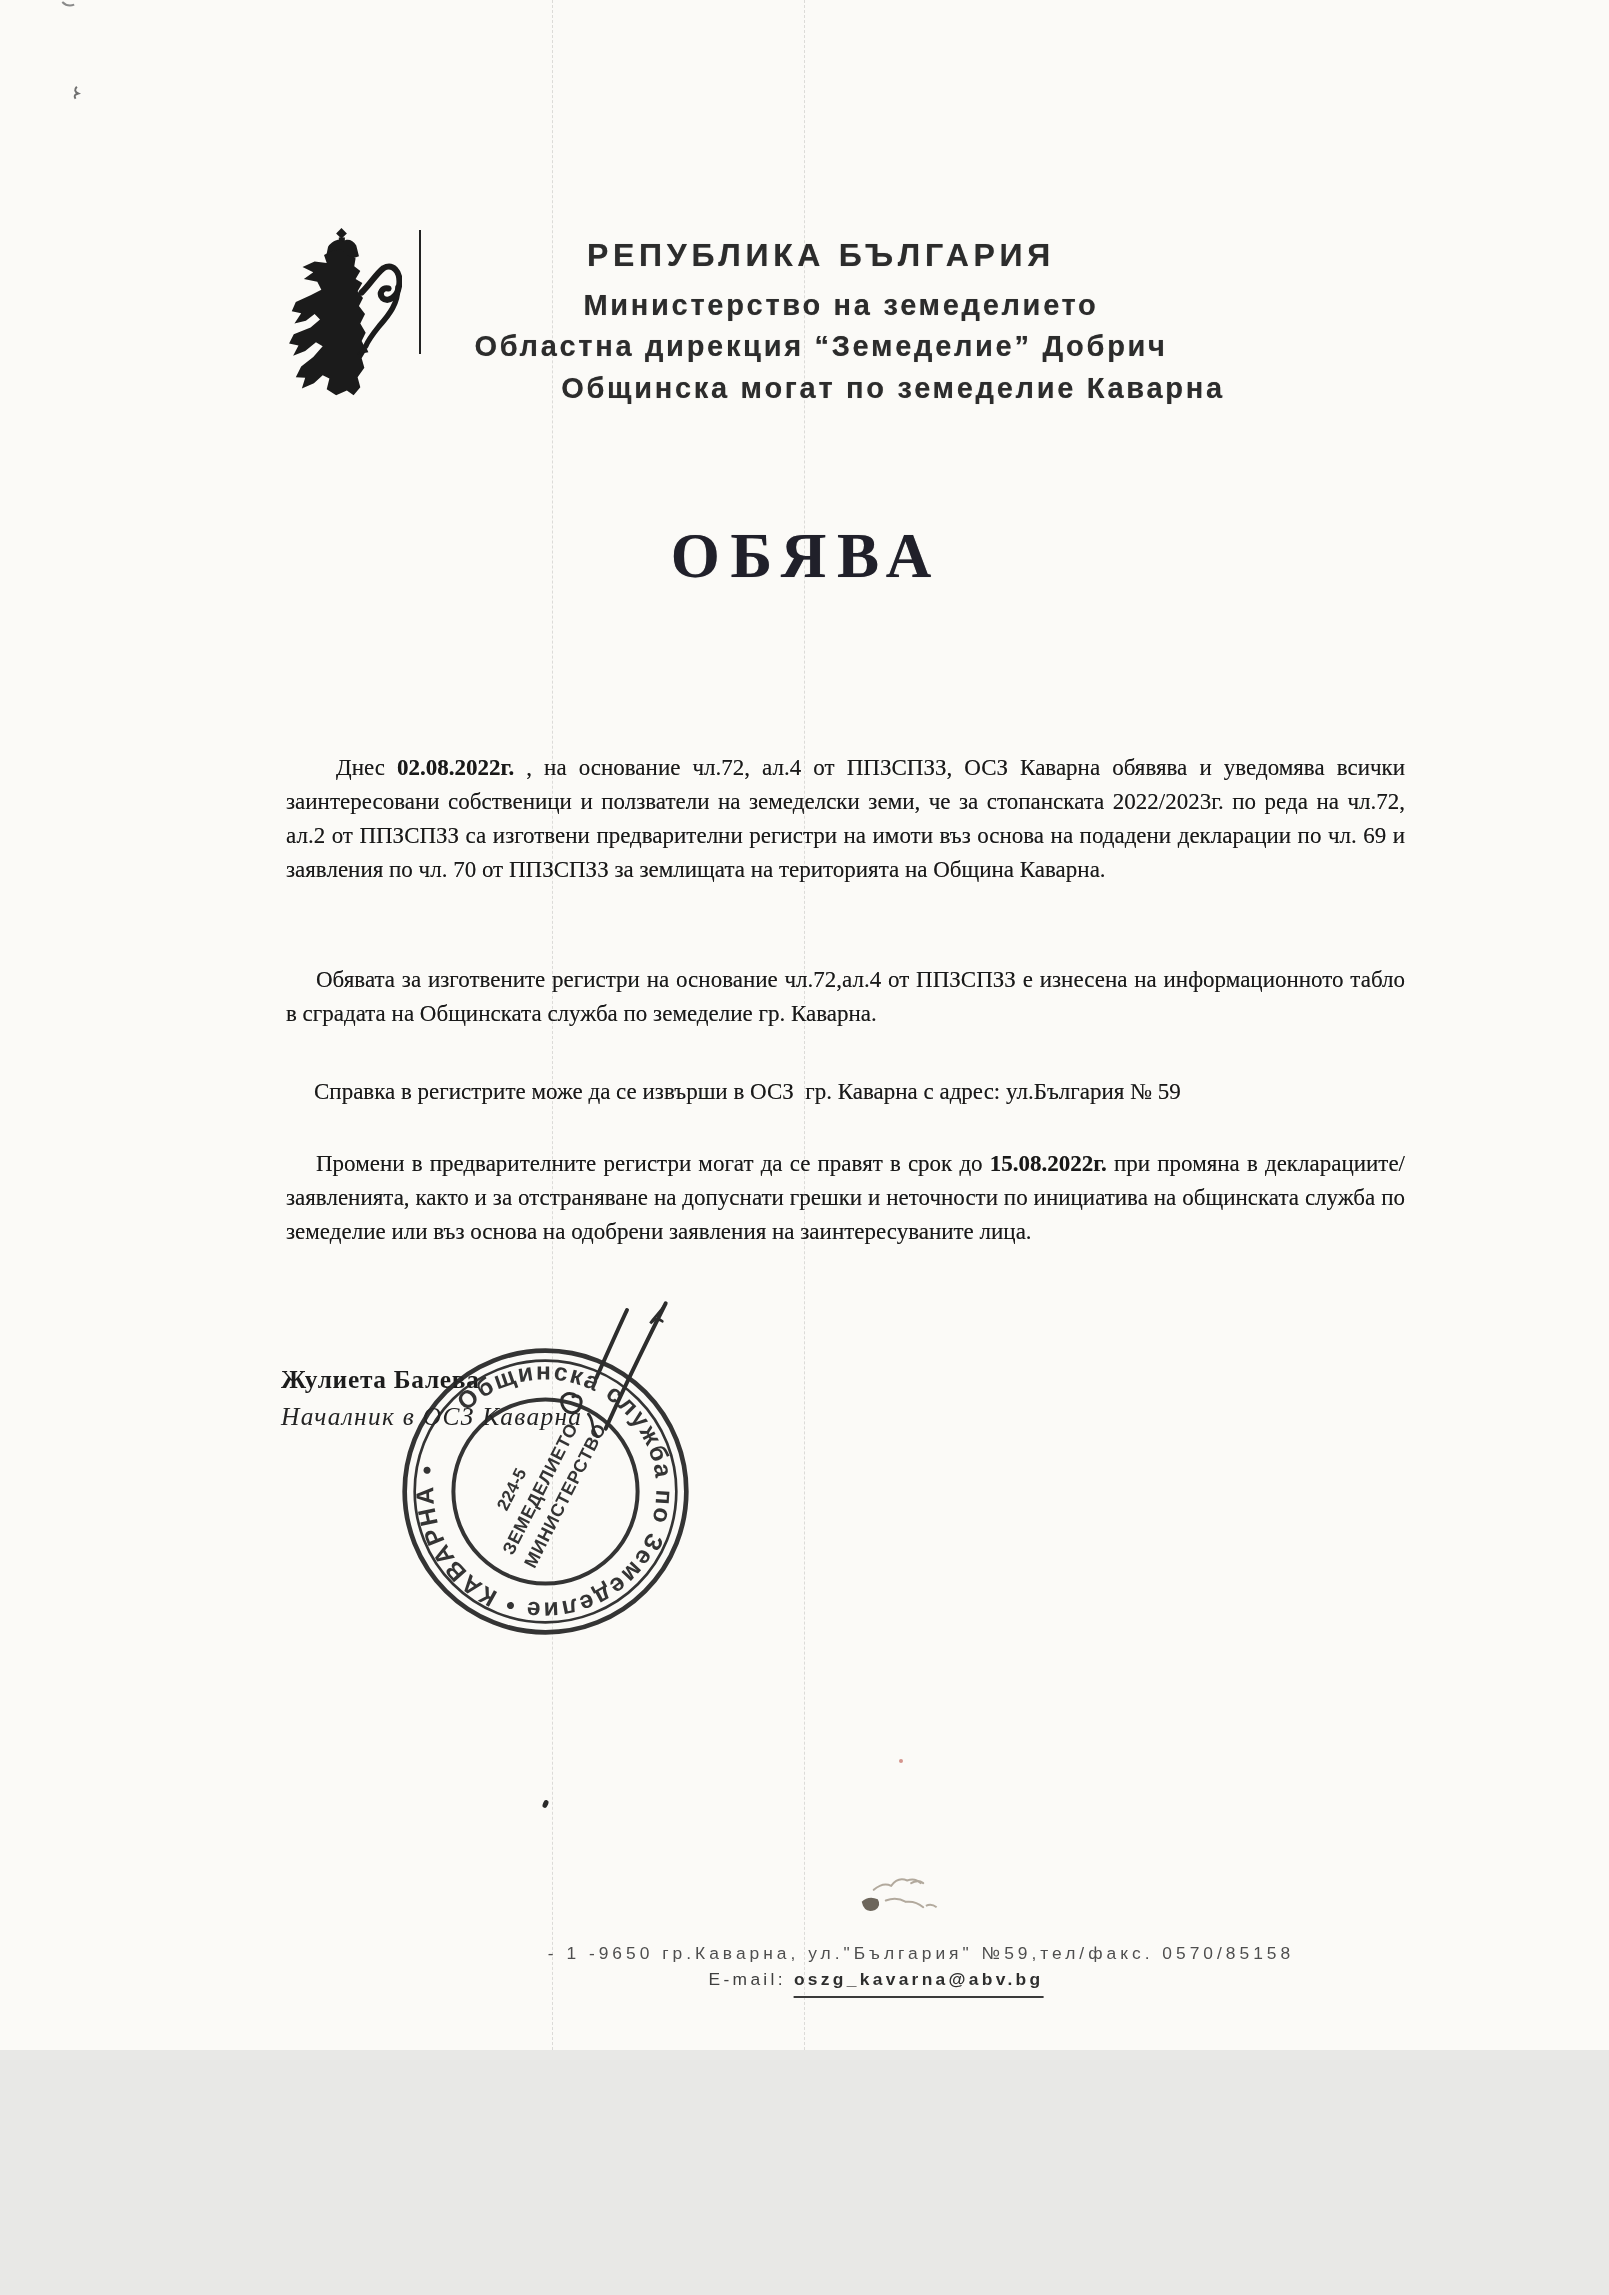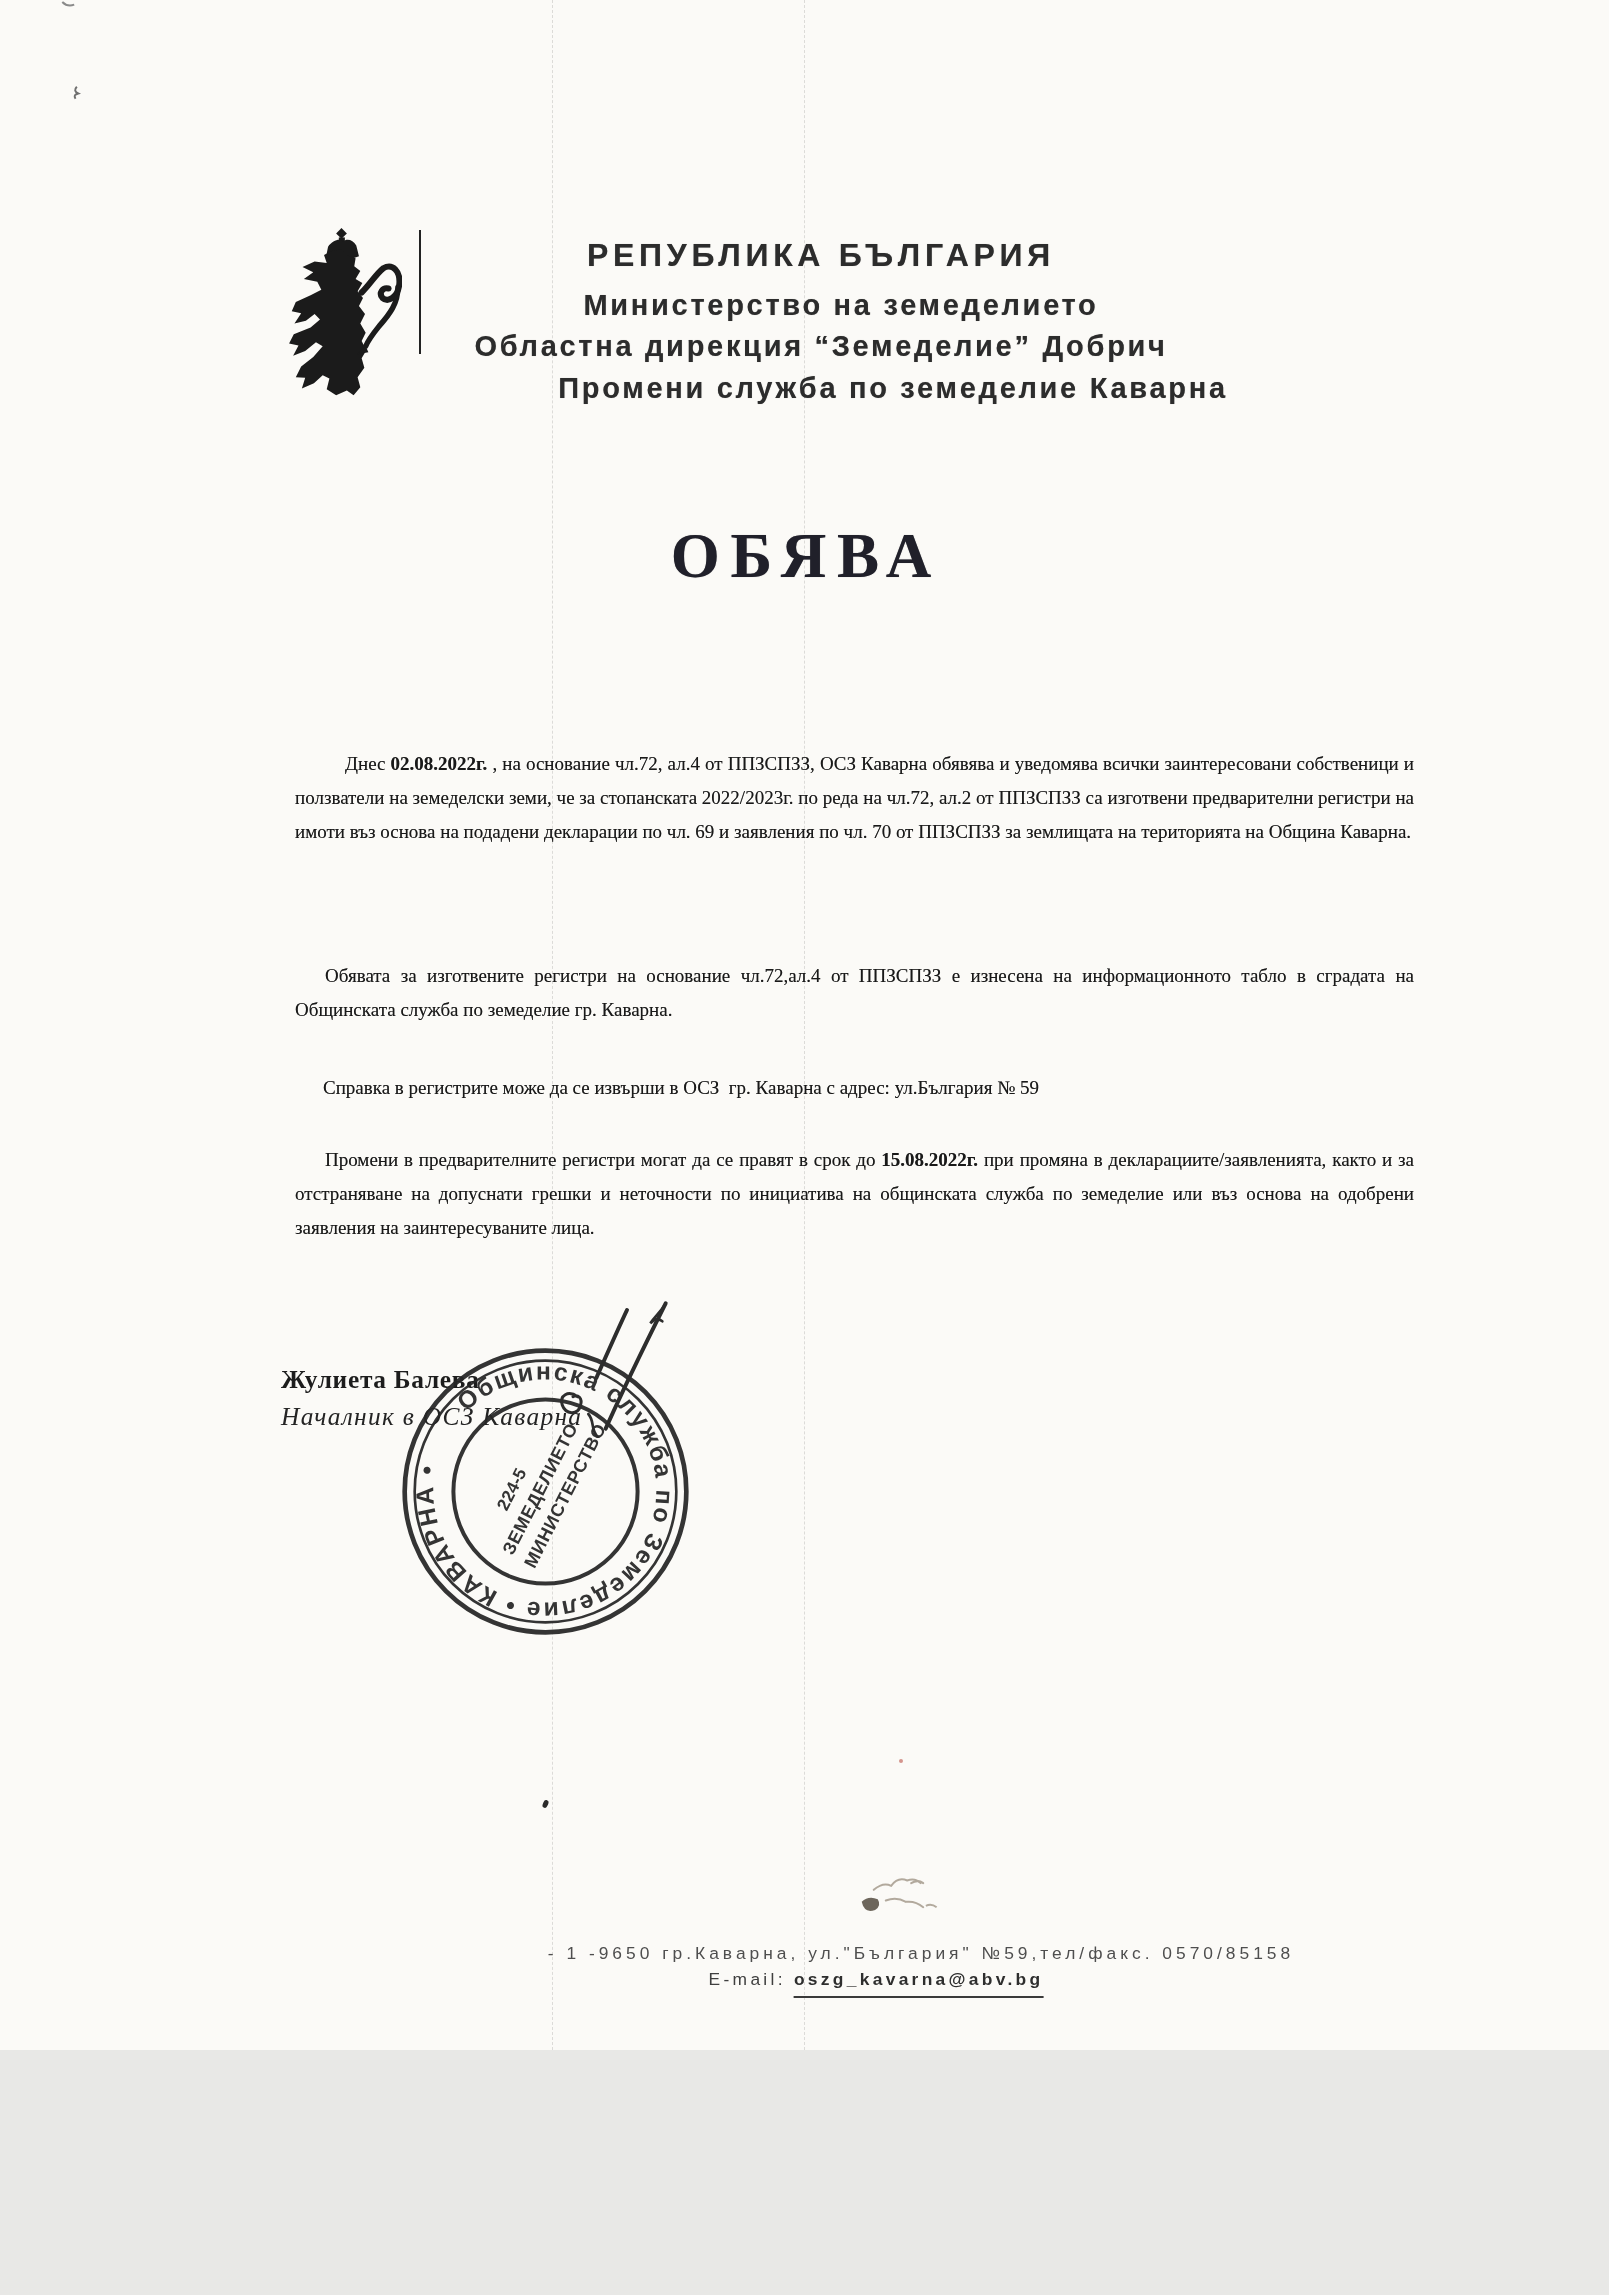--- a/index.html
+++ b/index.html
@@ -32,21 +32,21 @@
   .h4{left:893px;top:372px;font-size:29px;letter-spacing:2.7px;}
 
   
   .title{
     position:absolute;left:801px;top:520px;transform:translateX(-50%);
     font-size:63px;font-weight:600;letter-spacing:10.7px;padding-left:10.7px;
     color:#20202a;white-space:nowrap;text-shadow:0 0 0.7px rgba(10,10,20,0.5);
   }
 
   
-  .body-text{position:absolute;left:295px;width:1119px;font-size:19px;line-height:34px;
+  .body-text{position:absolute;left:286px;width:1119px;font-size:23px;line-height:34px;
     text-align:justify;color:#191919;text-shadow:0 0 0.4px rgba(0,0,0,0.45);}
   .p1{top:728px;text-indent:50px;}
   .p2{top:940px;text-indent:30px;}
   .p3{top:1052px;text-indent:28px;text-align:left;}
   .p4{top:1124px;text-indent:30px;}
   .body-text b{font-weight:bold;}
 
   
   .sig-name{position:absolute;left:281px;top:1365px;font-size:25.4px;font-weight:bold;
     letter-spacing:0.7px;color:#1d1d1d;white-space:nowrap;}
@@ -107,21 +107,21 @@
       <path d="M116,96 C130,82 136,70 148,60 C162,52 174,64 172,84 C170,102 156,112 147,104 C141,97 147,88 156,90" stroke-width="9"></path>
       <path d="M170,88 C170,112 158,128 142,146 C134,156 126,166 122,176" stroke-width="8"></path>
     </g>
     <path d="M122,176 L110,188 L126,185 Z" fill="#1b1b1b"></path>
   </svg>
   <div class="sep"></div>
 
   <div class="hline h1">РЕПУБЛИКА БЪЛГАРИЯ</div>
   <div class="hline h2">Министерство на земеделието</div>
   <div class="hline h3">Областна дирекция “Земеделие” Добрич</div>
-  <div class="hline h4">Промени служба по земеделие Каварна</div>
+  <div class="hline h4">Общинска могат по земеделие Каварна</div>
 
   <div class="title">ОБЯВА</div>
 
   <p class="body-text p1"><span>Днес </span><b>02.08.2022г.</b><span> , на основание чл.72, ал.4 от ППЗСПЗЗ, ОСЗ Каварна обявява и уведомява всички заинтересовани собственици и ползватели на земеделски земи, че за стопанската 2022/2023г. по реда на чл.72, ал.2 от ППЗСПЗЗ са изготвени предварителни регистри на имоти въз основа на подадени декларации по чл. 69 и заявления по чл. 70 от ППЗСПЗЗ за землищата на територията на Община Каварна.</span></p>
 
   <p class="body-text p2">Обявата за изготвените регистри на основание чл.72,ал.4 от ППЗСПЗЗ е изнесена на информационното табло в сградата на Общинската служба по земеделие гр. Каварна.</p>
 
   <p class="body-text p3">Справка в регистрите може да се извърши в ОСЗ&nbsp; гр. Каварна с адрес: ул.България № 59</p>
 
   <p class="body-text p4"><span>Промени в предварителните регистри могат да се правят в срок до </span><b>15.08.2022г.</b><span> при промяна в декларациите/заявленията, както и за отстраняване на допуснати грешки и неточности по инициатива на общинската служба по земеделие или въз основа на одобрени заявления на заинтересуваните лица.</span></p>

